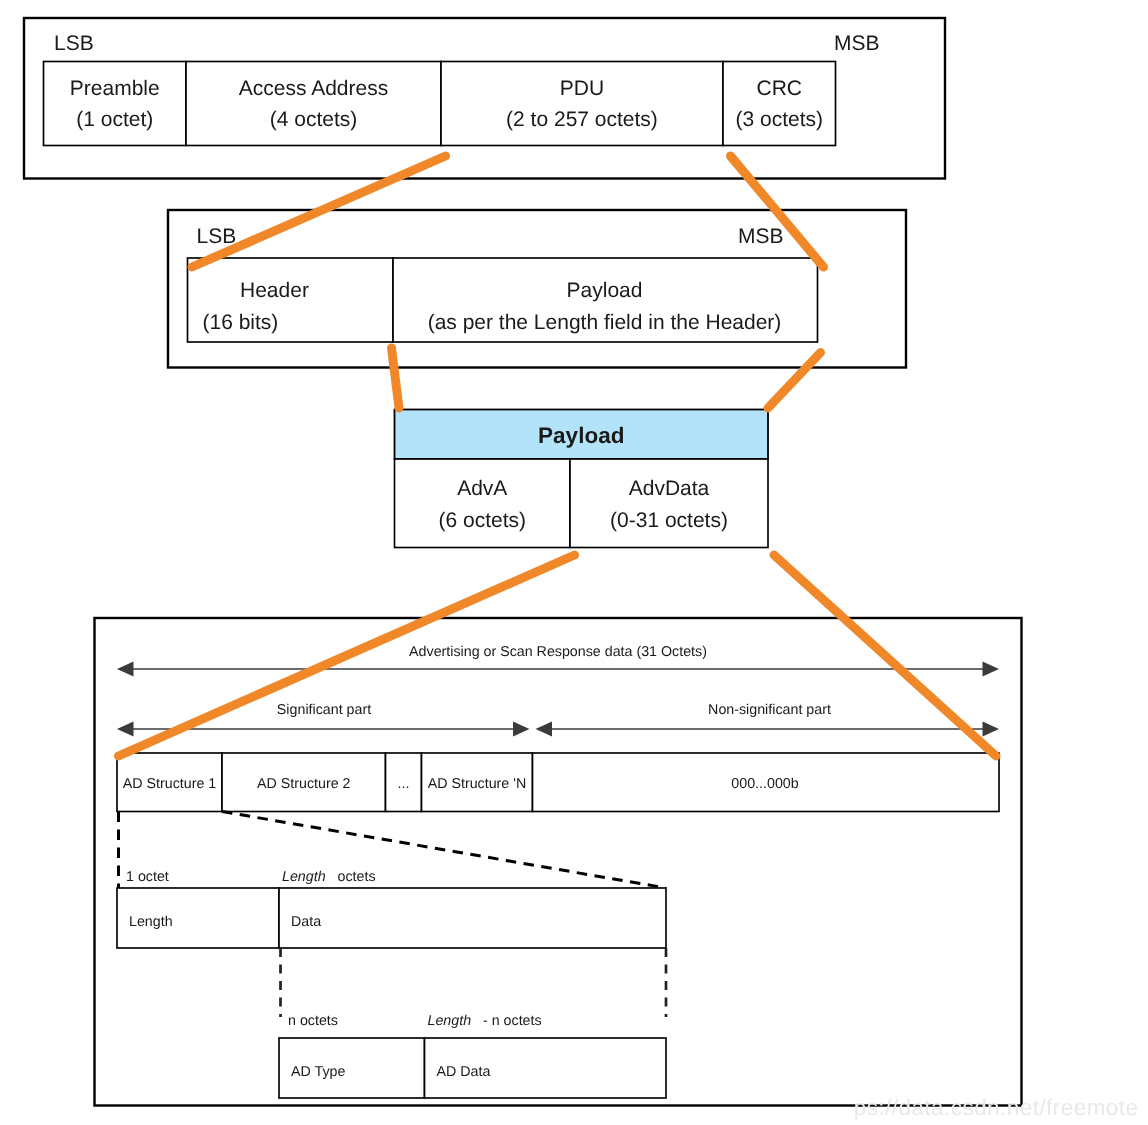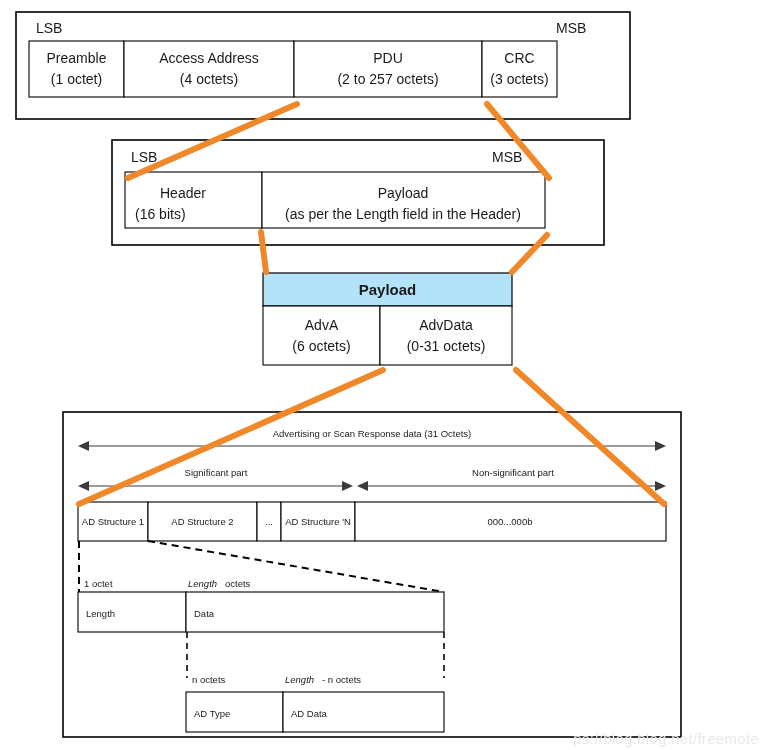--- a/index.html
+++ b/index.html
@@ -230,14 +230,14 @@
 
       <line class="connector" stroke="#F0882A" x1="547" y1="235" x2="512" y2="272"></line>
 
       <line class="connector" stroke="#F0882A" x1="383" y1="370" x2="79" y2="504"></line>
 
       <line class="connector" stroke="#F0882A" x1="516" y1="370" x2="664" y2="504"></line>
     </g>
 
   </svg>
 
-  <div class="watermark">ps://blog.blog.net/freemote</div>
+  <div class="watermark">ps://data.csdn.net/freemote</div>
 </div>
 
 </body></html>

